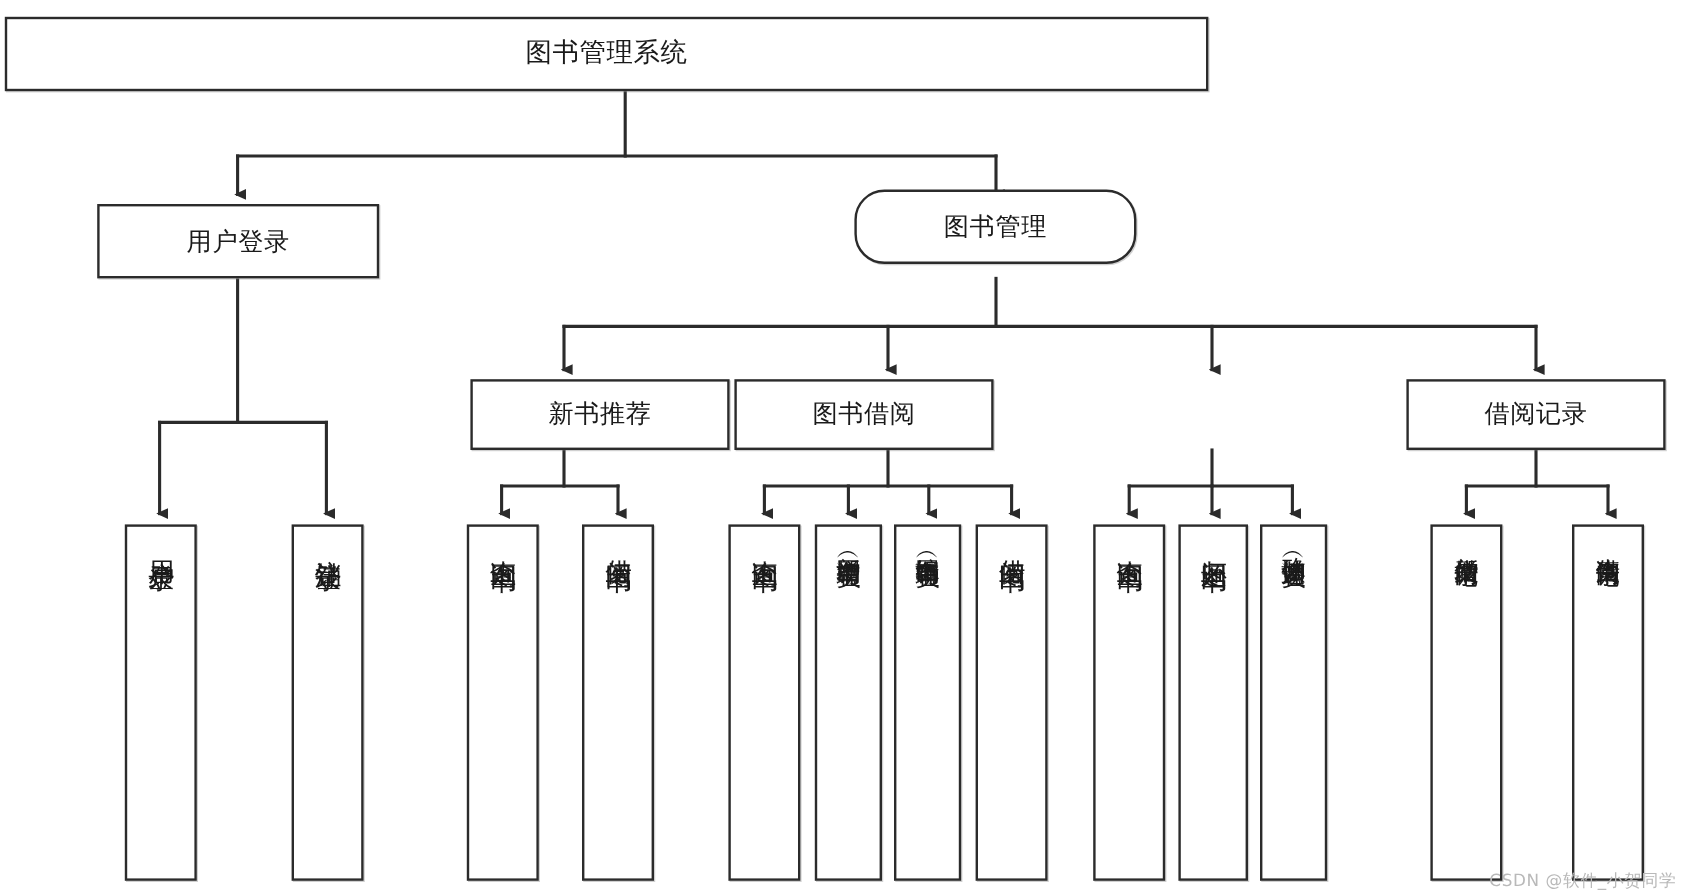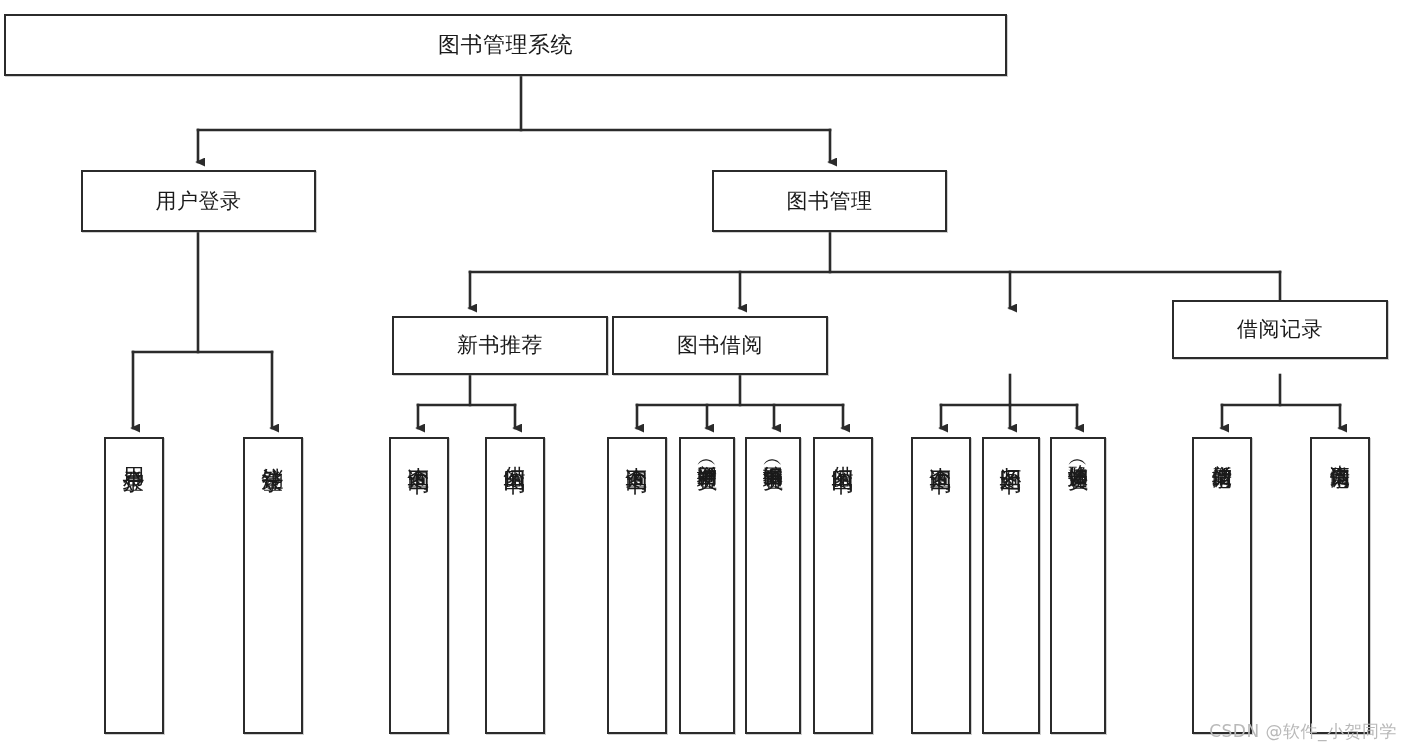--- a/index.html
+++ b/index.html
@@ -64,21 +64,21 @@
     white-space: nowrap;
   }
   .node.vertical.small .label {
     font-size: 20px;
     letter-spacing: 1px;
   }
   #watermark {
     position: absolute;
     right: 8px;
     bottom: 4px;
-    font-size: 17px;
+    font-size: 14px;
     color: #b9b9b9;
     letter-spacing: 0.5px;
     white-space: nowrap;
     user-select: none;
   }
 </style>
 </head>
 <body>
 
 <div id="diagram-root">
@@ -134,34 +134,34 @@
   </svg>
 
   <div class="node root horizontal" style="left:4px; top:14px; width:1003px; height:62px;">
     <span class="label">图书管理系统</span>
   </div>
 
   <div class="node horizontal" style="left:81px; top:170px; width:235px; height:62px;">
     <span class="label">用户登录</span>
   </div>
 
-  <div class="node horizontal" style="left:712px; top:170px; width:235px; height:62px;">
+  <div class="node horizontal" style="left:712px; top:158px; width:235px; height:62px;border-radius:25px;">
     <span class="label">图书管理</span>
   </div>
 
   <div class="node horizontal" style="left:362px; top:316px; width:216px; height:59px;margin-left:30px;">
     <span class="label">新书推荐</span>
   </div>
 
   <div class="node horizontal" style="left:612px; top:316px; width:216px; height:59px;">
     <span class="label">图书借阅</span>
   </div>
 
 
-  <div class="node horizontal" style="left:1172px; top:300px; width:216px; height:59px;">
+  <div class="node horizontal" style="left:1172px; top:316px; width:216px; height:59px;">
     <span class="label">借阅记录</span>
   </div>
 
   <div class="node vertical" style="left:104px; top:437px; width:60px; height:297px;">
     <span class="label">用户登录</span>
   </div>
 
   <div class="node vertical" style="left:243px; top:437px; width:60px; height:297px;">
     <span class="label">注销登录</span>
   </div>

